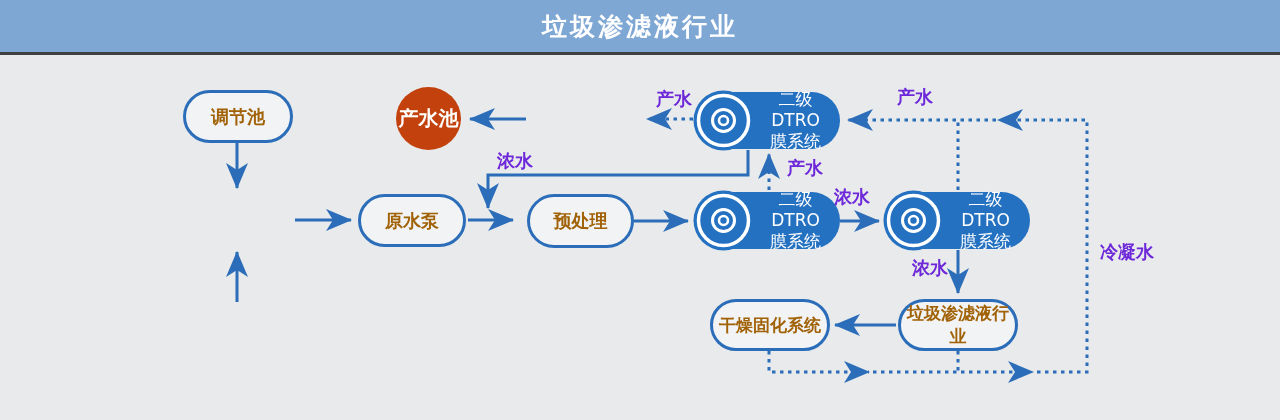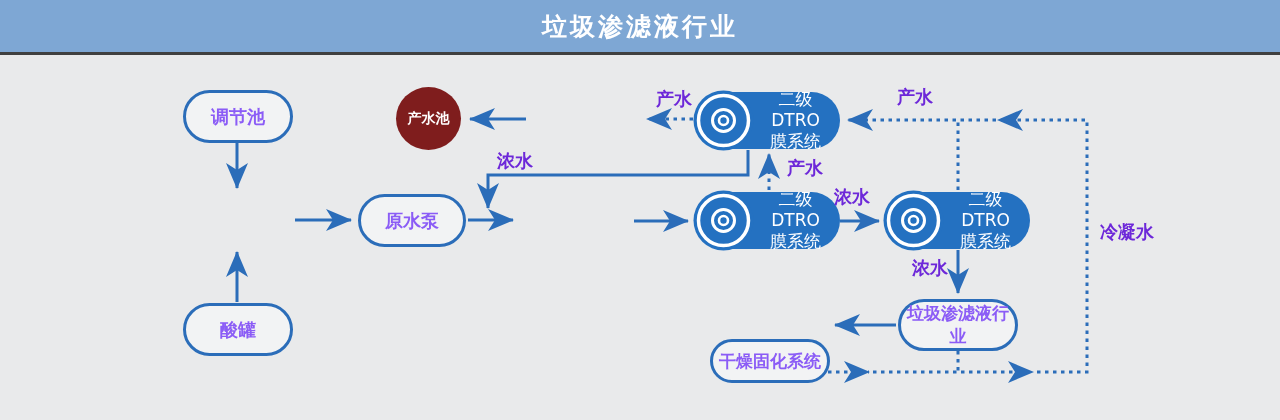--- a/index.html
+++ b/index.html
@@ -4,24 +4,24 @@
 <style>
   html,body{margin:0;padding:0;}
   body{font-family:"DejaVu Sans","Liberation Sans",sans-serif;background:#fff;}
   .stage{position:relative;width:1280px;height:420px;background:#e9eaeb;overflow:hidden;}
   .header{position:absolute;left:0;top:0;width:1280px;height:52px;background:#7ea7d4;
           border-bottom:3px solid #404040;display:flex;align-items:center;justify-content:center;}
   .header .title{color:#ffffff;font-size:25px;font-weight:bold;letter-spacing:3px;}
   svg.wires{position:absolute;left:0;top:0;}
   .node{position:absolute;display:flex;align-items:center;justify-content:center;
         background:#f2f3f4;border:3px solid #2b6db9;border-radius:30px;
-        color:#8b5cf6;font-weight:bold;font-size:18px;box-sizing:border-box;text-align:center;}
+        color:#a16207;font-weight:bold;font-size:18px;box-sizing:border-box;text-align:center;}
   .node.small-text{font-size:17px;}
   .circle-node{position:absolute;display:flex;align-items:center;justify-content:center;
-        background:#7f1d1d;border-radius:50%;color:#fff;font-weight:bold;font-size:14px;box-sizing:border-box;}
+        background:#c2410c;border-radius:50%;color:#fff;font-weight:bold;font-size:20px;box-sizing:border-box;}
   .dtro{position:absolute;height:57px;background:#2471c1;border-radius:30px;
         color:#fff;font-weight:normal;font-size:17px;display:flex;align-items:center;box-sizing:border-box;}
   .dtro .disc{position:absolute;left:-2px;top:-2px;width:61px;height:61px;}
   .dtro .lbl{position:absolute;left:62px;right:6px;text-align:center;white-space:pre-line;line-height:1.25;}
   .flabel{position:absolute;color:#6d28d9;font-weight:bold;font-size:18px;white-space:nowrap;}
 </style>
 </head>
 <body>
 
 <div class="stage">
@@ -58,30 +58,30 @@
         <path d="M958,351 L958,371"></path>
         <path d="M1037,372 L1087,372 L1087,120 L998,120" marker-end="url(#ah)"></path>
         <path d="M996,120 L848,120" marker-end="url(#ah)"></path>
       </g>
     </g>
   </svg>
 
   <div class="node" style="left:183px;top:90px;width:110px;height:53px;">
     <span>调节池</span>
   </div>
-  <div class="node" style="left:183px;top:303px;width:110px;height:53px;">
-    <span>酸罐</span>
-  </div>
   <div class="node" style="left:358px;top:194px;width:108px;height:53px;">
     <span>原水泵</span>
+  </div>
+  <div class="node" style="left:527px;top:194px;width:107px;height:54px;">
+    <span>预处理</span>
   </div>
   <div class="node small-text" style="left:898px;top:299px;width:120px;height:52px;">
     <span>垃圾渗滤液行业</span>
   </div>
-  <div class="node small-text" style="left:710px;top:299px;width:120px;height:44px;margin-top:40px;">
+  <div class="node small-text" style="left:710px;top:299px;width:120px;height:52px;">
     <span>干燥固化系统</span>
   </div>
 
   <div class="circle-node" style="left:396px;top:87px;width:65px;height:63px;">
     <span>产水池</span>
   </div>
 
   <div class="dtro" style="left:695px;top:92px;width:145px;">
     <svg class="disc" viewBox="0 0 61 61">
       <circle cx="30.5" cy="30.5" r="30" fill="#2471c1"></circle>
@@ -112,15 +112,15 @@
     <span class="lbl">二级DTRO
 膜系统</span>
   </div>
 
   <span class="flabel" style="left:656px;top:87px;">产水</span>
   <span class="flabel" style="left:897px;top:85px;">产水</span>
   <span class="flabel" style="left:497px;top:149px;">浓水</span>
   <span class="flabel" style="left:787px;top:156px;">产水</span>
   <span class="flabel" style="left:834px;top:185px;">浓水</span>
   <span class="flabel" style="left:912px;top:256px;">浓水</span>
-  <span class="flabel" style="left:1100px;top:220px;">冷凝水</span>
+  <span class="flabel" style="left:1100px;top:240px;">冷凝水</span>
 
 </div>
 
 </body></html>

